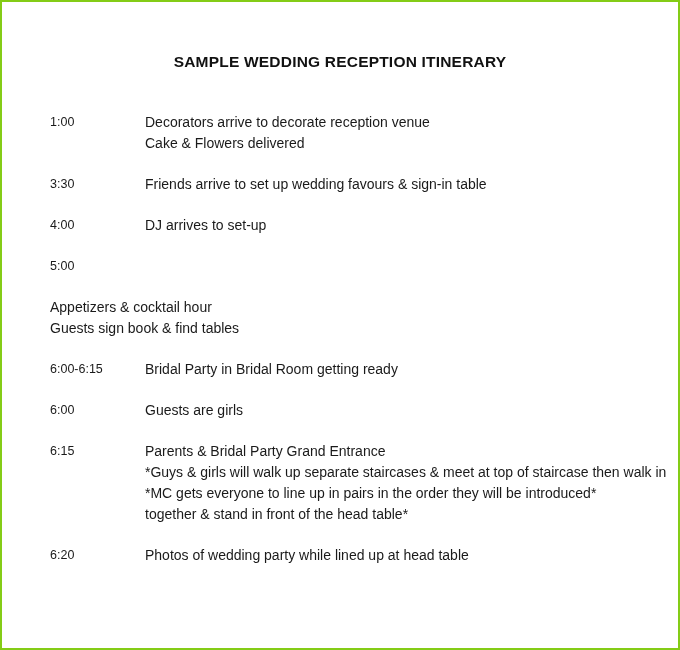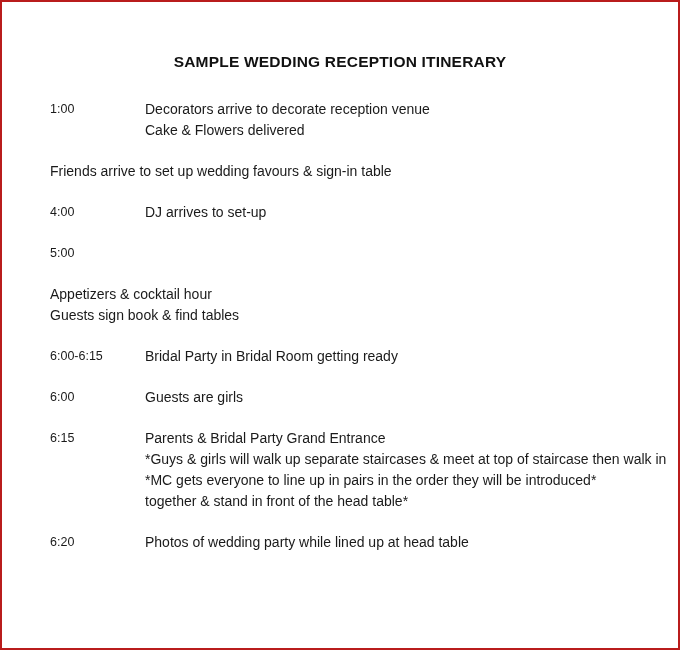--- a/index.html
+++ b/index.html
@@ -6,36 +6,36 @@
     margin: 0;
     padding: 0;
     background: #ffffff;
   }
   .page {
     position: relative;
     width: 680px;
     height: 650px;
     box-sizing: border-box;
     background: #ffffff;
-    border: 2px solid #b91c1c;
+    border: 2px solid #84cc16;
     overflow: hidden;
     font-family: "Liberation Sans", sans-serif;
     color: #1a1a1a;
   }
   .doc-title {
     margin-top: 49px;
     text-align: center;
     font-size: 15.5px;
     font-weight: bold;
     letter-spacing: 0.2px;
     line-height: 21px;
     color: #111111;
   }
   .itinerary {
-    margin-top: 27px;
+    margin-top: 40px;
     padding-left: 48px;
     padding-right: 32px;
   }
   .row {
     display: flex;
     align-items: flex-start;
     margin-bottom: 20px;
   }
   .time {
     flex: 0 0 95px;
@@ -60,20 +60,21 @@
   <div class="doc-title">SAMPLE WEDDING RECEPTION ITINERARY</div>
   <div class="itinerary">
       <div class="row">
         <div class="time">1:00</div>
         <div class="desc">
           <div class="line">Decorators arrive to decorate reception venue</div>
           <div class="line">Cake &amp; Flowers delivered</div>
         </div>
       </div>
       <div class="row">
+        <div class="time">3:30</div>
         <div class="desc">
           <div class="line">Friends arrive to set up wedding favours &amp; sign-in table</div>
         </div>
       </div>
       <div class="row">
         <div class="time">4:00</div>
         <div class="desc">
           <div class="line">DJ arrives to set-up</div>
         </div>
       </div>

